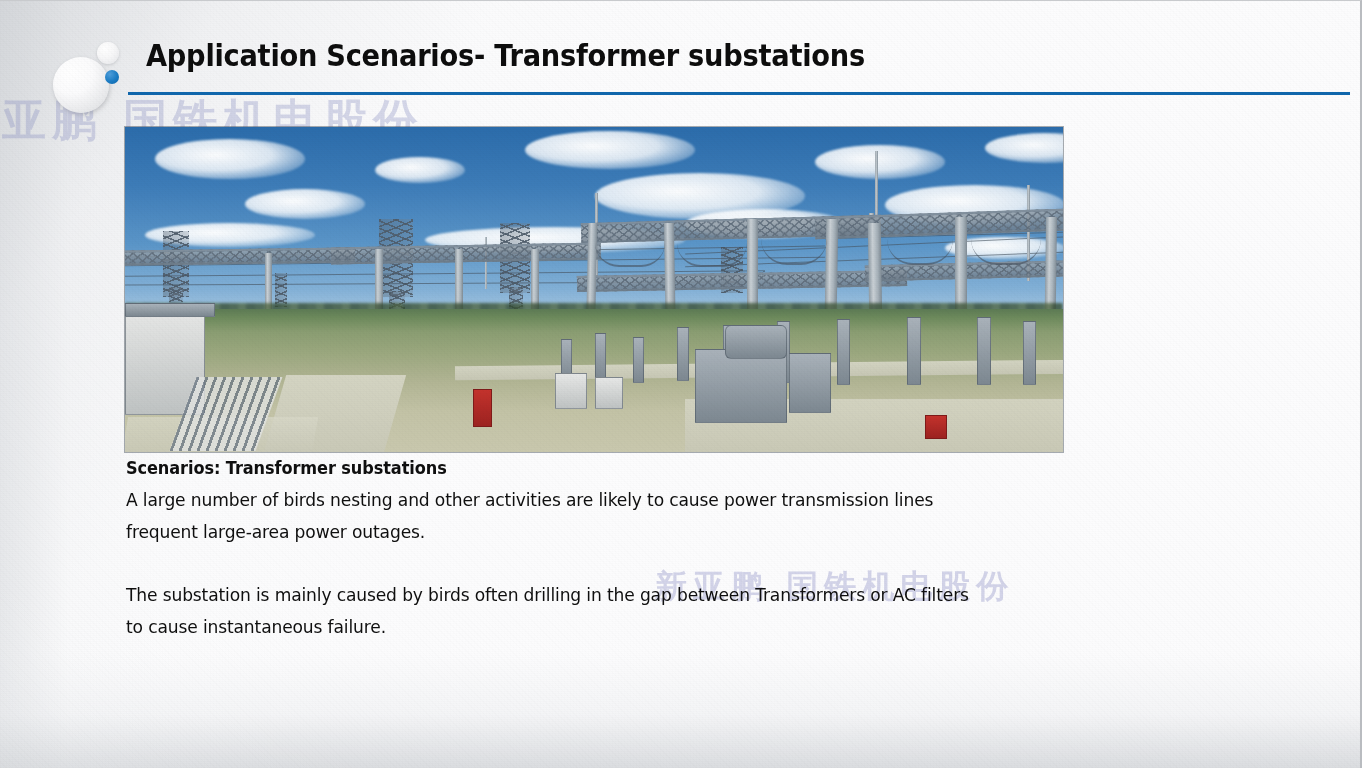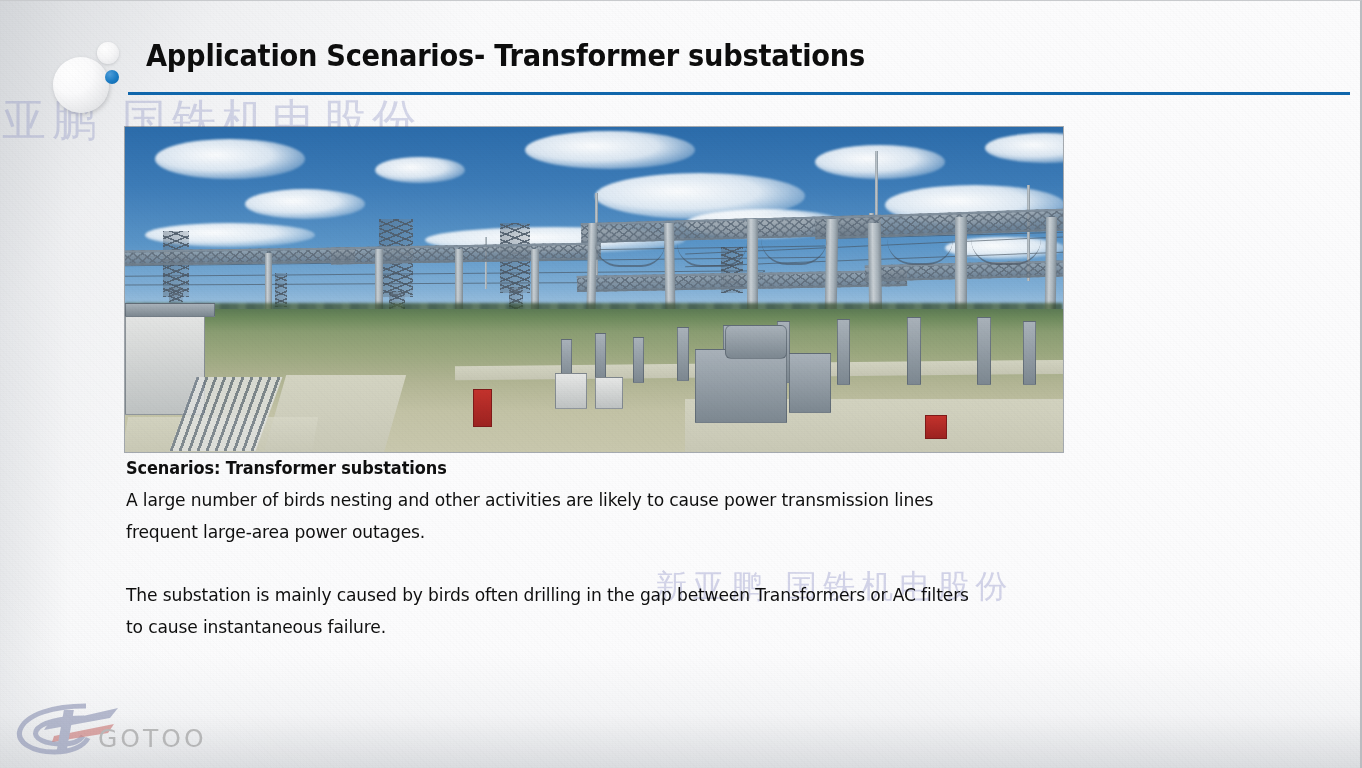--- a/index.html
+++ b/index.html
@@ -53,21 +53,21 @@
       repeating-linear-gradient(90deg, rgba(0,0,0,0.012) 0px, rgba(0,0,0,0.012) 1px, rgba(255,255,255,0.012) 1px, rgba(255,255,255,0.012) 3px),
       repeating-linear-gradient(45deg, rgba(0,0,0,0.010) 0px, rgba(0,0,0,0.010) 1px, rgba(255,255,255,0) 1px, rgba(255,255,255,0) 4px);
     mix-blend-mode: multiply;
   }
 
   
   .watermark {
     position: absolute;
     white-space: nowrap;
     font-family: "DejaVu Sans", sans-serif;
-    font-weight: 400;
+    font-weight: 700;
     color: rgba(126,132,190,0.30);
     letter-spacing: 6px;
     pointer-events: none;
     user-select: none;
   }
   .wm-top {
     left: 2px;
     top: 90px;
     font-size: 44px;
   }
@@ -408,27 +408,15 @@
 
     <div class="eqp" style="left:58px; top:250px; width:86px; height:74px; transform:skewX(-20deg); background:repeating-linear-gradient(90deg, rgba(110,122,134,0.8) 0 3px, rgba(226,228,226,0.8) 3px 9px); border:none;"></div>
   </div>
 
   <div class="body-copy">
     <div class="lead">Scenarios: Transformer substations</div>
     <div class="para">A large number of birds nesting and other activities are likely to cause power transmission lines frequent large-area power outages.</div>
     <div class="para second">The substation is mainly caused by birds often drilling in the gap between Transformers or AC filters to cause instantaneous failure.</div>
   </div>
 
-  <div class="logo">
-    <svg width="190" height="62" viewBox="0 0 190 62">
-      <g fill="none" stroke="#8e95b5" stroke-width="5">
-        <path d="M72 8 C40 8 12 16 6 32 C2 44 18 54 40 54 C58 54 70 48 74 40"></path>
-        <path d="M70 20 C48 20 26 24 22 33 C19 41 32 46 48 46 C58 46 66 43 69 38"></path>
-      </g>
-      <path d="M34 26 L104 10 L96 20 L30 32 Z" fill="#8e95b5"></path>
-      <path d="M40 38 L100 26 L94 35 L38 44 Z" fill="#c0504d" opacity="0.75"></path>
-      <rect x="52" y="12" width="10" height="42" fill="#8e95b5" transform="skewX(-10)"></rect>
-    </svg>
-    <div class="logo-text">GOTOO</div>
-  </div>
 
   <div class="noise"></div>
 </div>
 
 </body></html>

